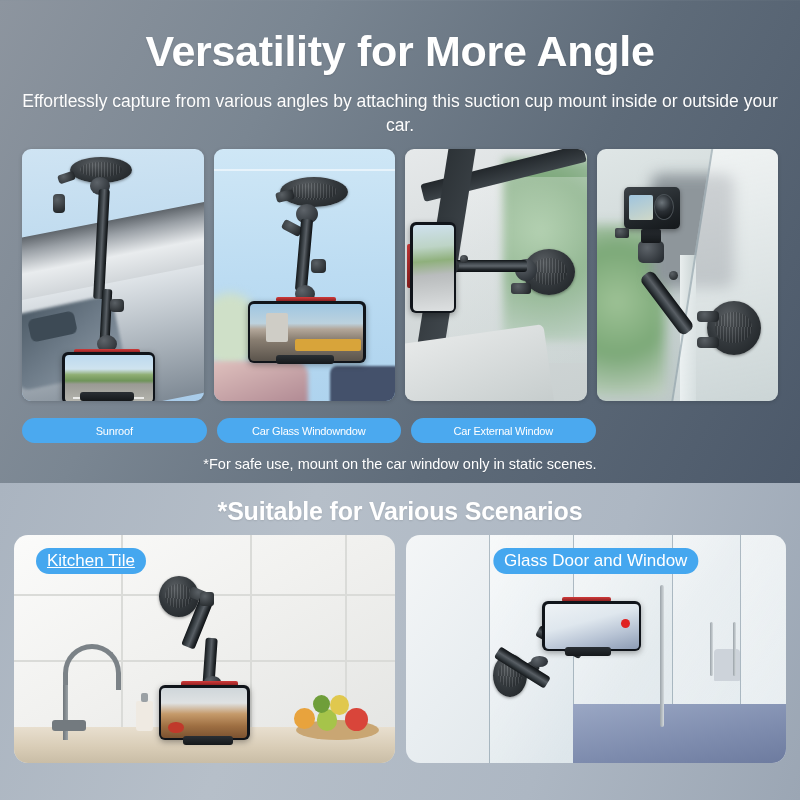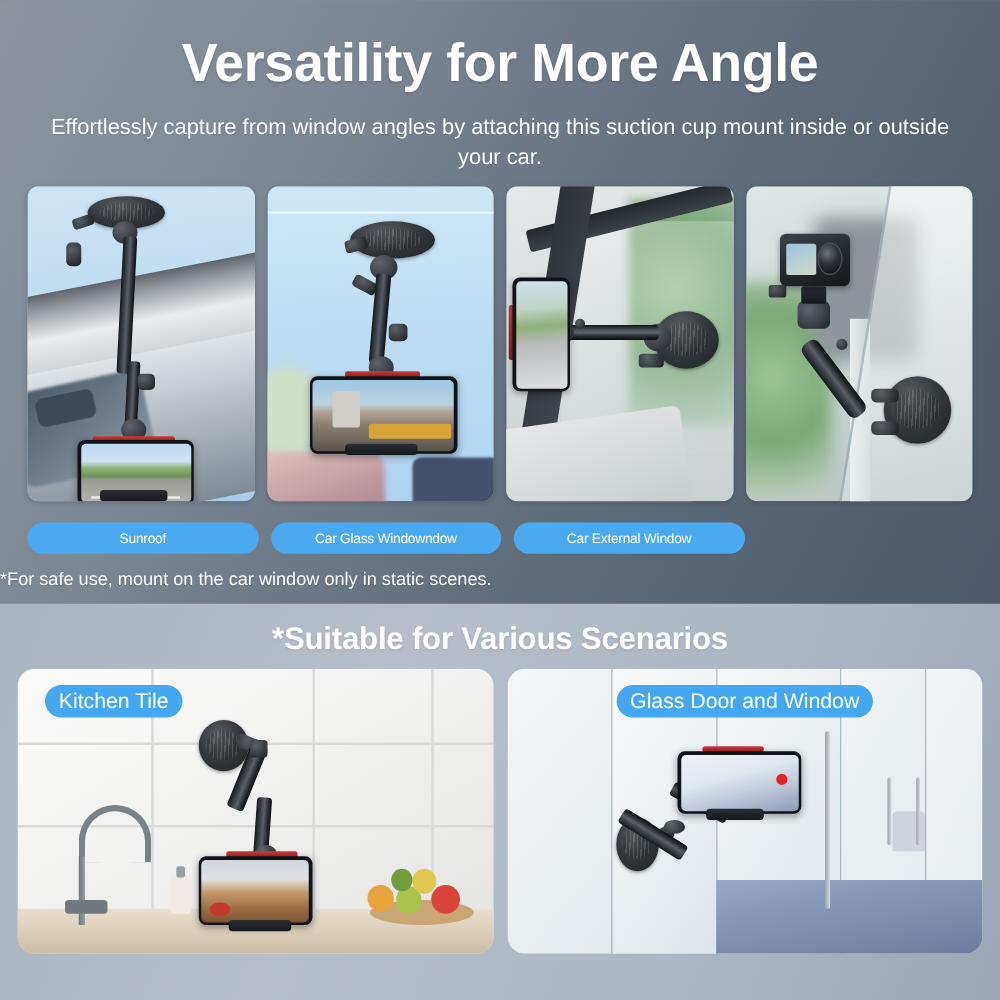--- a/index.html
+++ b/index.html
@@ -90,21 +90,21 @@
     align-items: center;
     justify-content: center;
     white-space: nowrap;
     letter-spacing: -0.2px;
   }
 
   .footnote {
     position: absolute;
     left: 0; top: 455px;
     width: 800px;
-    text-align: left;
+    text-align: center;
     font-size: 14.5px;
     color: #ffffff;
     text-shadow: 0 1px 1px rgba(0,0,0,0.12);
   }
 
   
   .bottom-section {
     position: absolute;
     left: 0; top: 483px;
     width: 800px;
@@ -149,21 +149,21 @@
     border-radius: 13px;
     background: #45a7ef;
     color: #ffffff;
     font-size: 17px;
     display: flex;
     align-items: center;
     padding: 0 11px;
     white-space: nowrap;
     z-index: 6;
   }
-  .scene-pill.left  { left: 22px; }
+  .scene-pill.left  { left: 22px; text-decoration: underline; }
   .scene-pill.mid   { left: 50%; transform: translateX(-50%); }
 
   
   .fill { position: absolute; left: 0; top: 0; width: 100%; height: 100%; }
   .pc { position: absolute; }
 
   
   .c1-sky { background: linear-gradient(175deg,#cfe4f3 0%,#bcd9ee 45%,#a9ccea 100%); }
   .c1-roof {
     left: -14%; top: 28%; width: 130%; height: 26%;
@@ -421,21 +421,21 @@
   }
 </style>
 </head>
 <body>
 
 <div class="page">
 
   <div class="top-section">
 
     <div class="headline">Versatility for More Angle</div>
-    <div class="subhead">Effortlessly capture from window angles by attaching this suction cup mount inside or outside your car.</div>
+    <div class="subhead">Effortlessly capture from various angles by attaching this suction cup mount inside or outside your car.</div>
 
     <div class="photo-row">
 
       <div class="photo-card">
         <div class="fill c1-sky"></div>
         <div class="pc c1-roof"></div>
         <div class="pc c1-roof2"></div>
         <div class="pc c1-dash"></div>
         <div class="pc c1-vent"></div>
 

